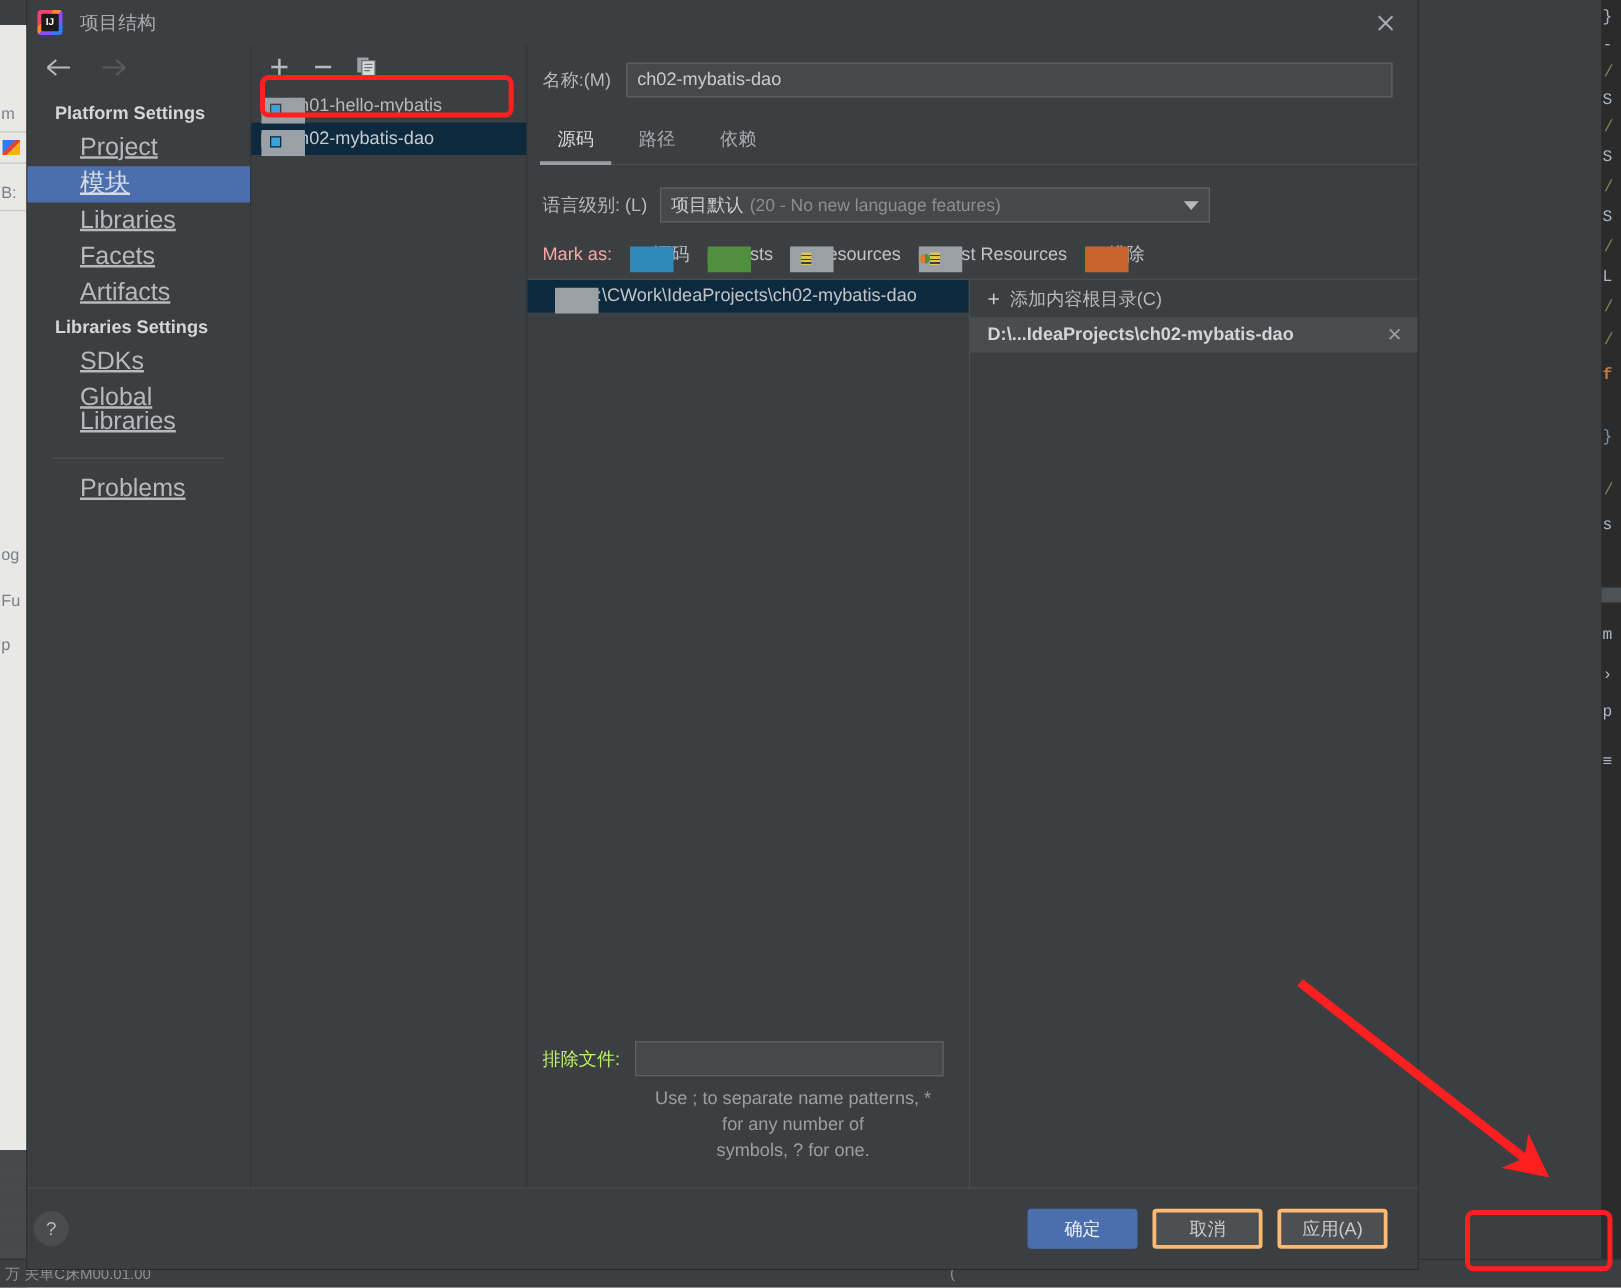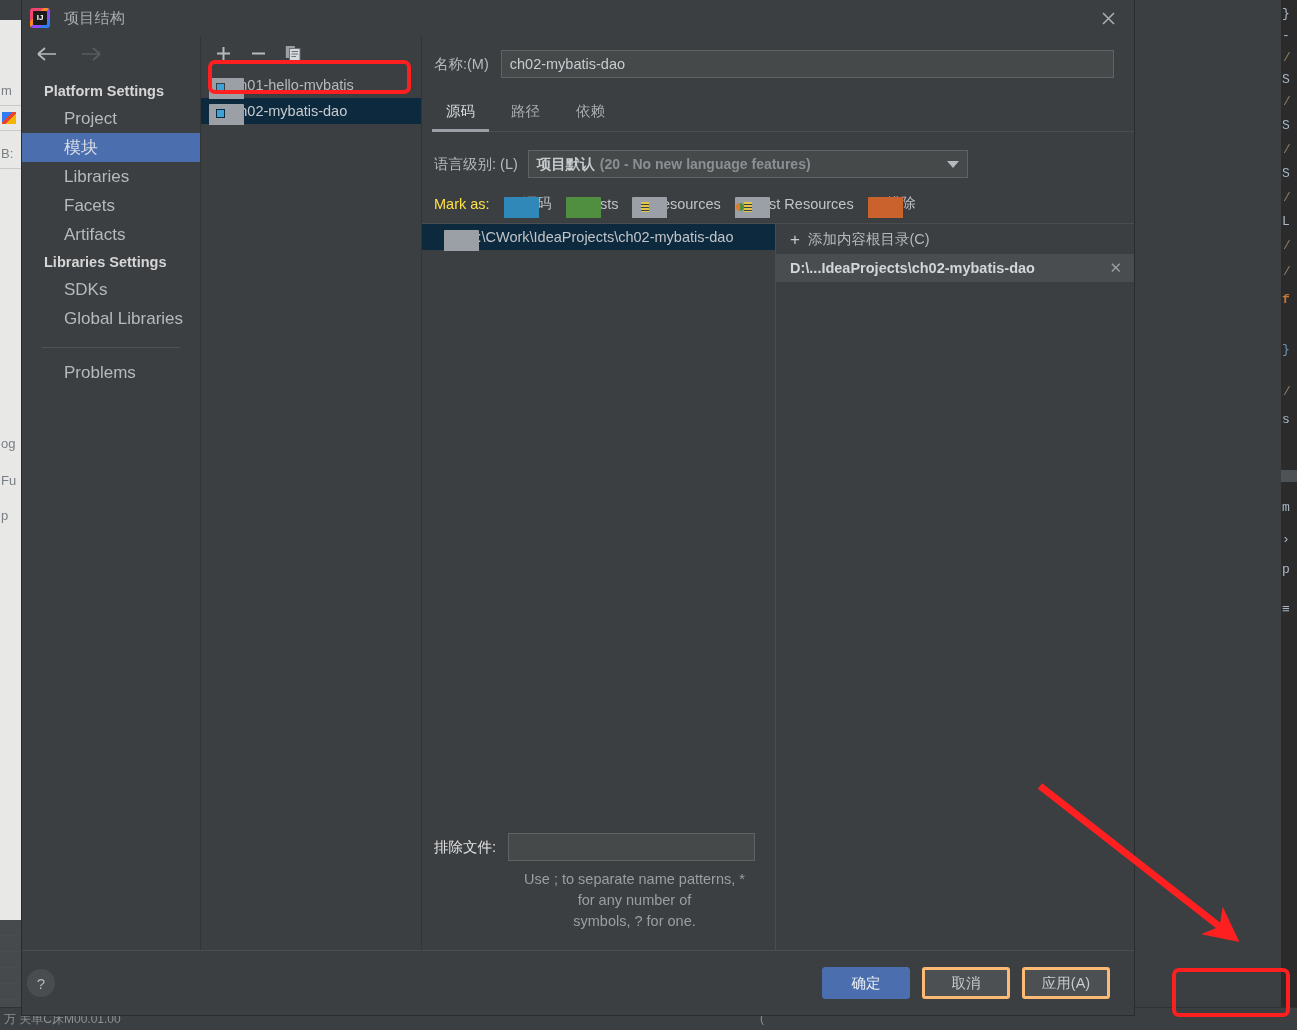--- a/index.html
+++ b/index.html
@@ -159,25 +159,26 @@
   .nav-arrow { cursor: pointer; display: block; }
   .nav-arrow.disabled { opacity: .45; }
   #nav-list { padding-top: 4px; }
   .nav-group {
     font-size: 14.5px;
     font-weight: bold;
     color: #d6d6d6;
     padding: 5px 0 5px 22px;
   }
   .nav-item {
-    font-size: 17px;
+    font-size: 20px;
     color: #b6b9bd;
     padding: 5px 0 5px 42px;
     cursor: pointer;
     line-height: 19px;
+    text-decoration: underline;
   }
   .nav-item.selected {
     background: #4b6eaf;
     color: #d7dce4;
   }
   .nav-sep {
     height: 1px;
     background: #4e5254;
     margin: 14px 20px 10px 20px;
   }
@@ -304,41 +305,40 @@
     width: 440px;
     height: 28px;
     background: #45494a;
     border: 1px solid #5e6364;
     display: flex;
     align-items: center;
     padding: 0 8px;
     box-sizing: border-box;
     cursor: pointer;
     position: relative;
-    font-weight: bold;
   }
   #lang-value { font-size: 14.5px; color: #c8cbcf; }
   #lang-extra { font-size: 14px; color: #8b8f93; margin-left: 5px; }
   #lang-caret {
     position: absolute;
     right: 8px; top: 50%;
     margin-top: -3px;
     width: 0; height: 0;
     border-left: 6px solid transparent;
     border-right: 6px solid transparent;
     border-top: 7px solid #b6b9bd;
   }
 
   #markas-row {
     display: flex;
     align-items: center;
     gap: 14px;
     padding: 16px 0 10px 12px;
   }
-  #markas-label { font-size: 14.5px; color: #fde047; }
+  #markas-label { font-size: 14.5px; color: #fca5a5; }
   .mark-btn {
     display: flex; align-items: center; gap: 3px;
     font-size: 14.5px; color: #c0c3c7; cursor: pointer;
   }
 
   #roots-area {
     flex: 1 1 auto;
     display: flex;
     min-height: 0;
     border-top: 1px solid #4a4d4f;
@@ -363,21 +363,21 @@
   }
 
   #roots-spacer { flex: 1 1 auto; }
 
   #exclude-row {
     display: flex;
     align-items: center;
     gap: 12px;
     padding: 0 20px 0 12px;
   }
-  #exclude-label { font-size: 14.5px; color: #e5e5e5; white-space: nowrap; }
+  #exclude-label { font-size: 14.5px; color: #bef264; white-space: nowrap; }
   #exclude-input {
     width: 418px;
     height: 28px;
     background: #45494a;
     border: 1px solid #5e6364;
     color: #c8cbcf;
     font-size: 14.5px;
     font-family: inherit;
     padding: 0 8px;
     box-sizing: border-box;

